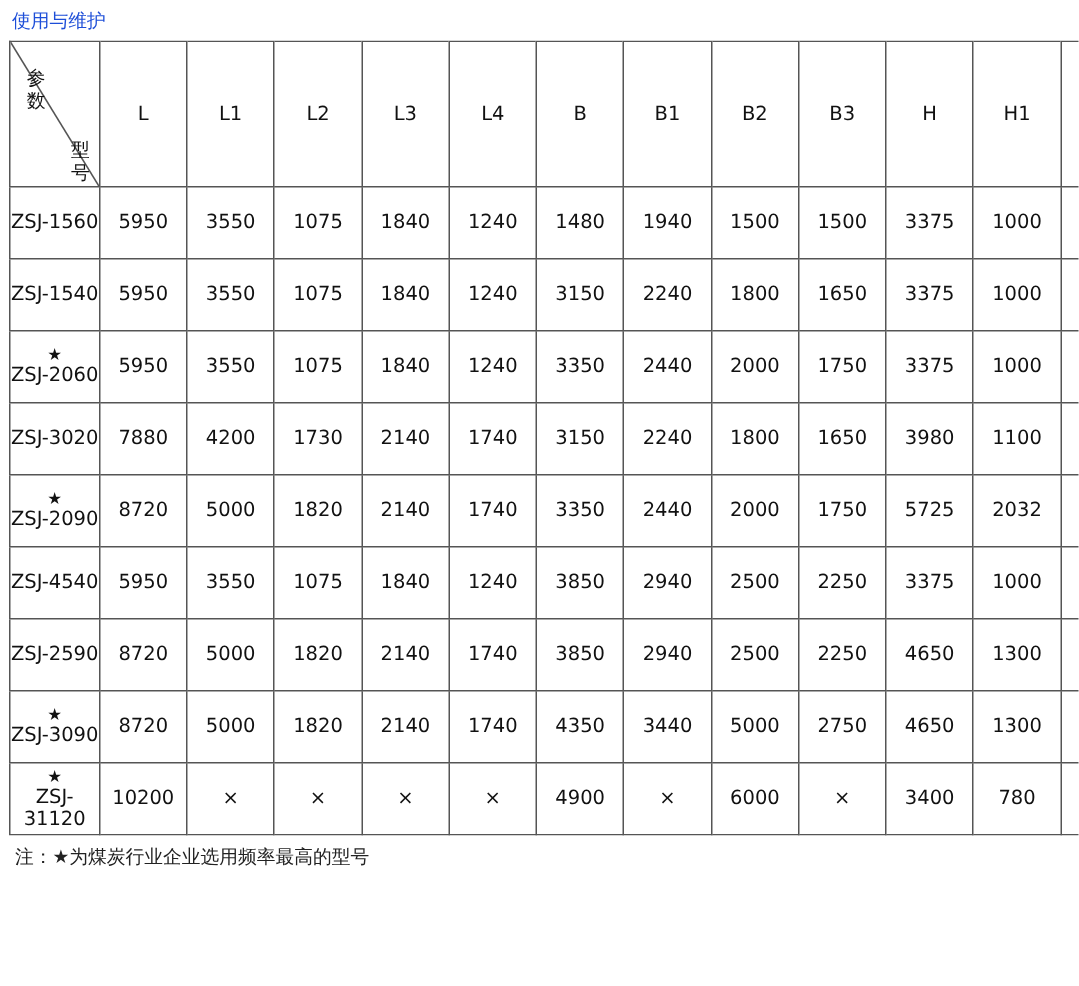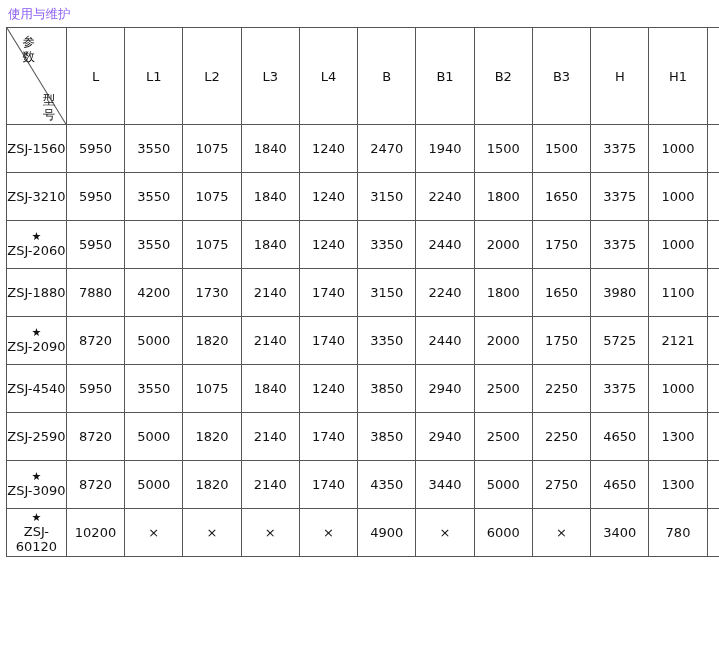--- a/index.html
+++ b/index.html
@@ -17,21 +17,21 @@
   .page {
     position: relative;
     width: 719px;
     height: 657px;
     box-sizing: border-box;
     padding: 4px 0 0 6px;
   }
   .header-note {
     font-size: 12.5px;
     line-height: 16px;
-    color: #8b5cf6;
+    color: #1d4ed8;
     margin: 2px 0 5px 2px;
   }
   .table-wrap {
     width: 713px;
     overflow: hidden;
   }
   table.spec {
     border-collapse: collapse;
     table-layout: fixed;
     width: 760px;           
@@ -63,35 +63,35 @@
     width: 100%;
     height: 96px;
   }
   .corner-diag {
     position: absolute;
     left: 0; top: 0;
     width: 100%; height: 100%;
   }
   .corner-param {
     position: absolute;
-    top: 6px;
+    top: 16px;
     left: 6px;
     font-size: 12.5px;
     line-height: 15px;
     width: 22px;
-    text-align: right;
+    text-align: center;
   }
   .corner-type {
     position: absolute;
     bottom: 2px;
     right: 6px;
     font-size: 12.5px;
     line-height: 15px;
     width: 22px;
-    text-align: center;
+    text-align: right;
   }
   td.head-dim {
     height: 96px;
     font-size: 14px;
   }
   td.model {
     font-size: 12.5px;
     line-height: 15px;
     padding: 2px 1px;
     margin-top: 16px;
@@ -165,33 +165,33 @@
         <tr>
           <td class="model">
             <span class="star"></span>
             <span>ZSJ-1560</span>
           </td>
           <td class="val">5950</td>
           <td class="val">3550</td>
           <td class="val">1075</td>
           <td class="val">1840</td>
           <td class="val">1240</td>
-          <td class="val">2470</td>
+          <td class="val">1480</td>
           <td class="val">1940</td>
           <td class="val">1500</td>
           <td class="val">1500</td>
           <td class="val">3375</td>
           <td class="val">1000</td>
           <td class="val">1390</td>
         </tr>
 
         <tr>
           <td class="model">
             <span class="star"></span>
-            <span>ZSJ-3210</span>
+            <span>ZSJ-1540</span>
           </td>
           <td class="val">5950</td>
           <td class="val">3550</td>
           <td class="val">1075</td>
           <td class="val">1840</td>
           <td class="val">1240</td>
           <td class="val">3150</td>
           <td class="val">2240</td>
           <td class="val">1800</td>
           <td class="val">1650</td>
@@ -215,21 +215,21 @@
           <td class="val">2000</td>
           <td class="val">1750</td>
           <td class="val">3375</td>
           <td class="val">1000</td>
           <td class="val">1390</td>
         </tr>
 
         <tr>
           <td class="model">
             <span class="star"></span>
-            <span>ZSJ-1880</span>
+            <span>ZSJ-3020</span>
           </td>
           <td class="val">7880</td>
           <td class="val">4200</td>
           <td class="val">1730</td>
           <td class="val">2140</td>
           <td class="val">1740</td>
           <td class="val">3150</td>
           <td class="val">2240</td>
           <td class="val">1800</td>
           <td class="val">1650</td>
@@ -246,21 +246,21 @@
           <td class="val">8720</td>
           <td class="val">5000</td>
           <td class="val">1820</td>
           <td class="val">2140</td>
           <td class="val">1740</td>
           <td class="val">3350</td>
           <td class="val">2440</td>
           <td class="val">2000</td>
           <td class="val">1750</td>
           <td class="val">5725</td>
-          <td class="val">2121</td>
+          <td class="val">2032</td>
           <td class="val">1550</td>
         </tr>
 
         <tr>
           <td class="model">
             <span class="star"></span>
             <span>ZSJ-4540</span>
           </td>
           <td class="val">5950</td>
           <td class="val">3550</td>
@@ -310,33 +310,34 @@
           <td class="val">5000</td>
           <td class="val">2750</td>
           <td class="val">4650</td>
           <td class="val">1300</td>
           <td class="val">1700</td>
         </tr>
 
         <tr>
           <td class="model">
             <span class="star">★</span>
-            <span>ZSJ-60120</span>
+            <span>ZSJ-31120</span>
           </td>
           <td class="val">10200</td>
           <td class="val">×</td>
           <td class="val">×</td>
           <td class="val">×</td>
           <td class="val">×</td>
           <td class="val">4900</td>
           <td class="val">×</td>
           <td class="val">6000</td>
           <td class="val">×</td>
           <td class="val">3400</td>
           <td class="val">780</td>
           <td class="val">1150</td>
         </tr>
       </tbody>
     </table>
   </div>
 
+  <div class="footer-note">注：★为煤炭行业企业选用频率最高的型号</div>
 
 </div>
 
 </body></html>

